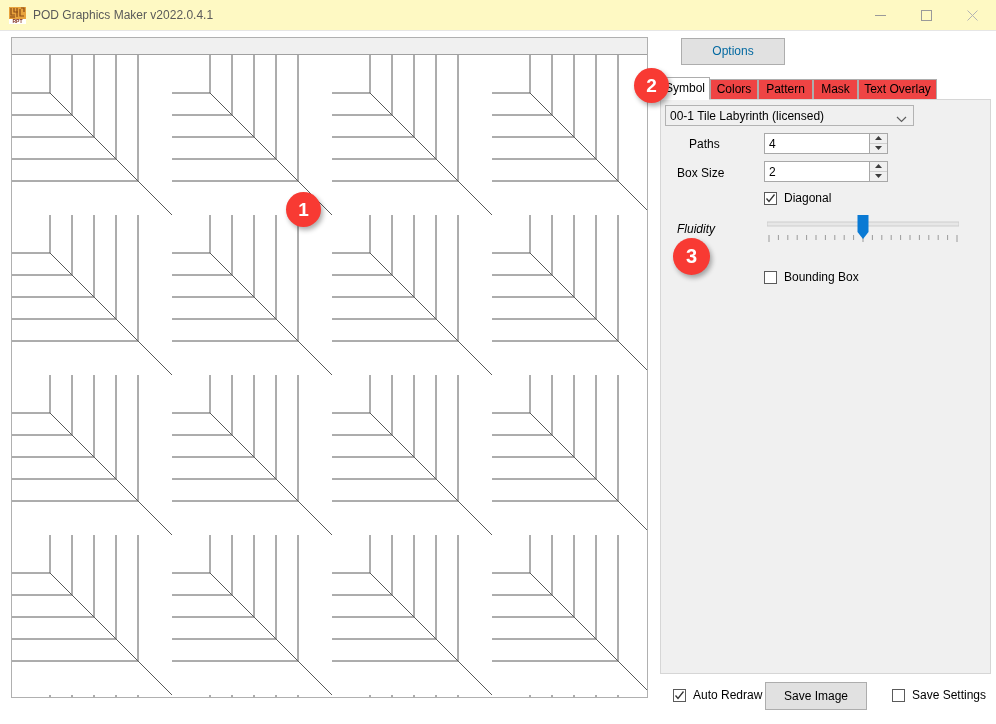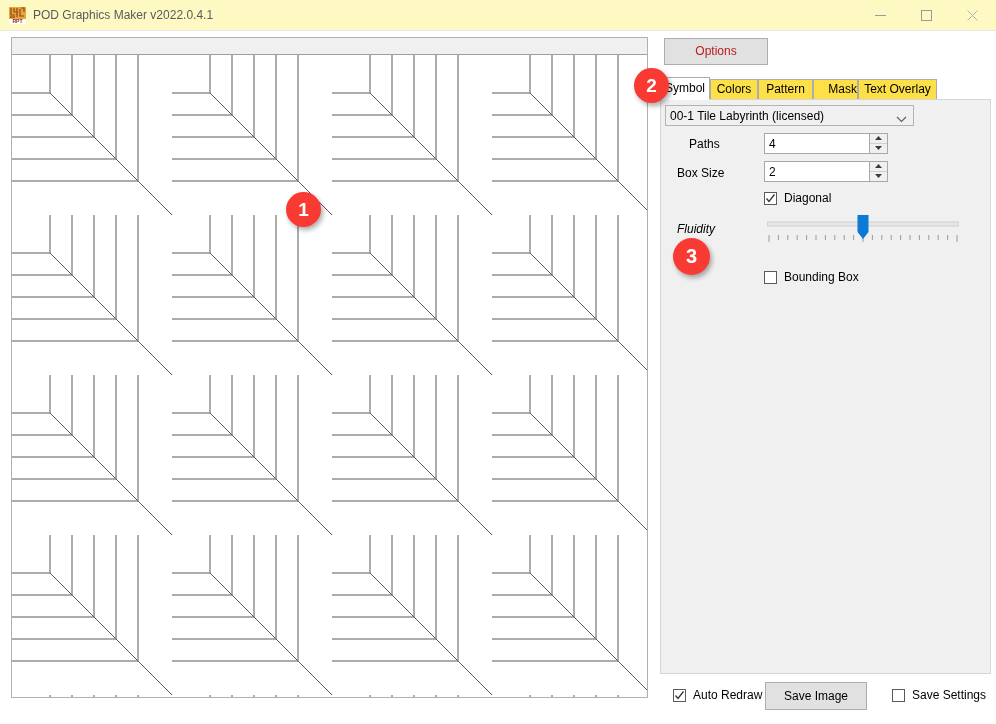--- a/index.html
+++ b/index.html
@@ -112,40 +112,41 @@
   }
 
   .top-button {
     position: absolute;
     height: 27px;
     background: #e1e1e1;
     border: 1px solid #adadad;
     box-sizing: border-box;
     font-family: "Liberation Sans", sans-serif;
     font-size: 12px;
-    color: #b91c1c;
+    color: #0369a1;
     text-align: center;
     line-height: 25px;
     cursor: default;
     padding: 0;
+    margin-left: 17px;
   }
   #options-button { left: 8px;  top: 5px; width: 104px; }
   #about-button   { left: 204px; top: 5px; width: 124px; }
 
   
   #tab-strip {
     position: absolute;
     left: 4px; top: 44px;
     width: 330px; height: 22px;
   }
   .tab {
     position: absolute;
     top: 2px;
     height: 20px;
-    background: #fde047;
+    background: #ef4444;
     border: 1px solid #adadad;
     border-bottom: none;
     box-sizing: border-box;
     font-family: "Liberation Sans", sans-serif;
     font-size: 12px;
     color: #000000;
     text-align: center;
     line-height: 19px;
     cursor: default;
     white-space: nowrap;
@@ -354,21 +355,21 @@
   <div class="badge" id="badge-3">3</div>
 
   <div id="right-panel">
 
     <button class="top-button" id="options-button">Options</button>
 
     <div id="tab-strip">
       <div class="tab active" style="left:0px;width:50px;">Symbol</div>
       <div class="tab" style="left:50px;width:48px;">Colors</div>
       <div class="tab" style="left:98px;width:55px;">Pattern</div>
-      <div class="tab" style="left:153px;width:45px;text-align:right;">Mask</div>
+      <div class="tab" style="left:153px;width:45px;">Mask</div>
       <div class="tab" style="left:198px;width:79px;">Text Overlay</div>
     </div>
 
     <div id="tab-content"></div>
 
     <div id="symbol-select">
       <span id="symbol-select-value">00-1 Tile Labyrinth (licensed)</span>
       <span id="symbol-select-arrow">
         <svg width="11" height="7" viewBox="0 0 11 7">
           <path d="M1 1 L5.5 5.5 L10 1" fill="none" stroke="#5e5e5e" stroke-width="1.2"></path>

